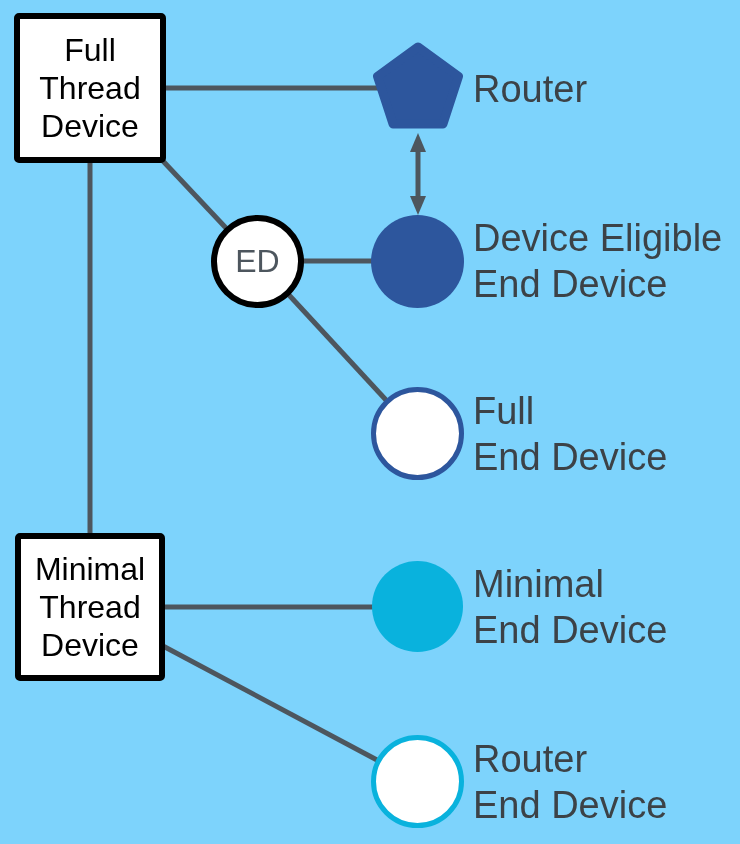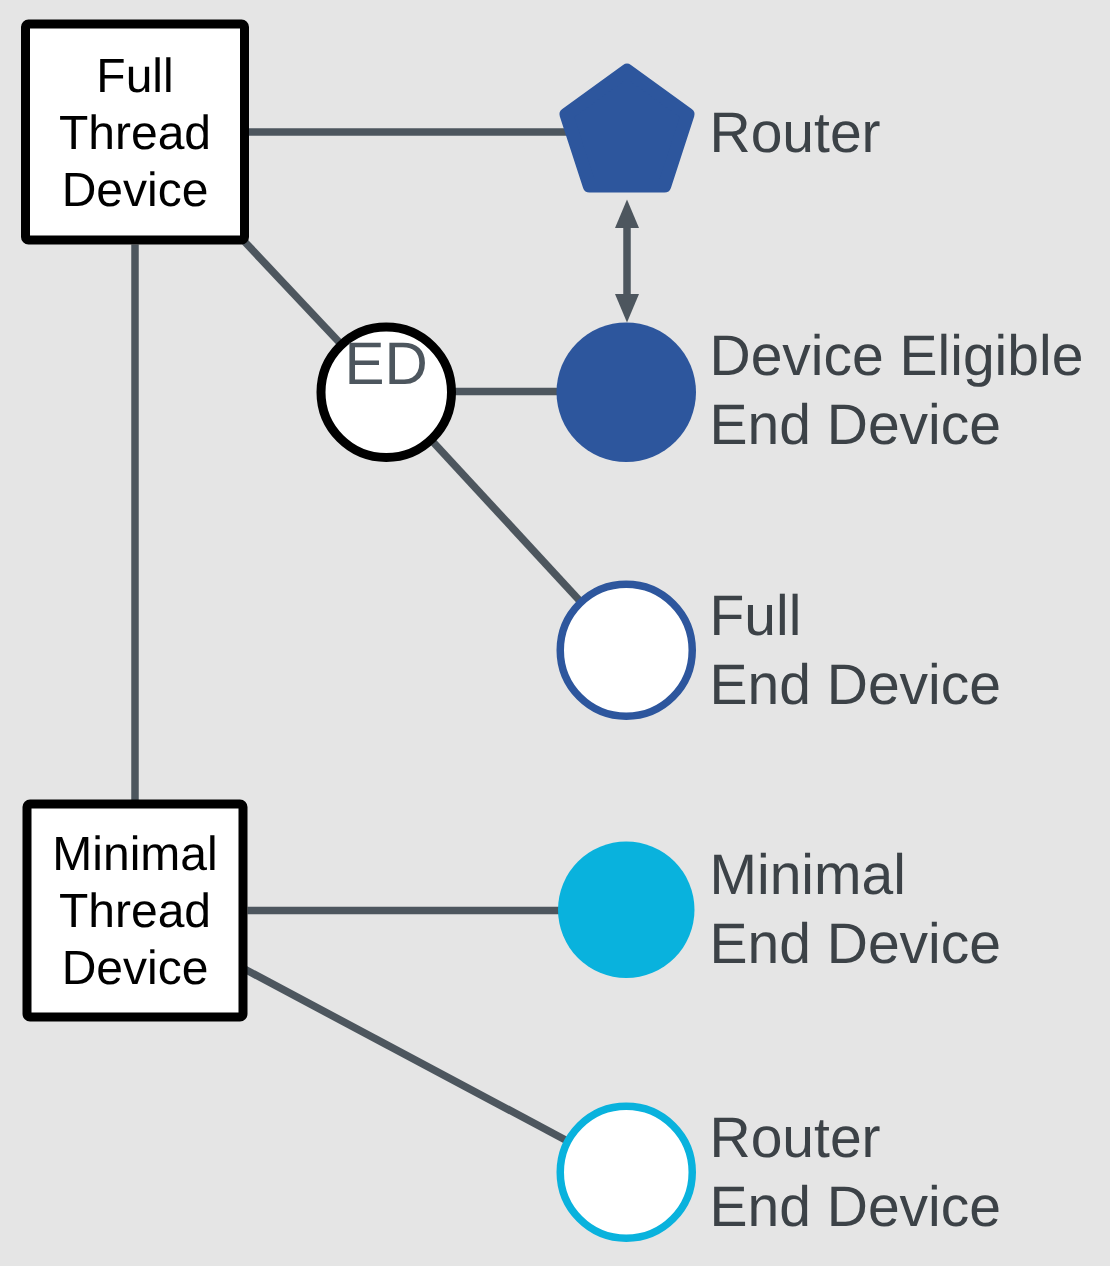--- a/index.html
+++ b/index.html
@@ -4,21 +4,21 @@
 <style>
   html, body {
     margin: 0;
     padding: 0;
     background: #ffffff;
   }
   .canvas {
     position: relative;
     width: 740px;
     height: 844px;
-    background: #e5e5e5;
+    background: #7dd3fc;
     overflow: hidden;
     font-family: "Liberation Sans", sans-serif;
   }
   .layer {
     position: absolute;
     left: 0;
     top: 0;
   }
   .connector {
     stroke: var(--connector-gray, #4d565e);
@@ -54,24 +54,24 @@
   .circle {
     position: absolute;
     border-radius: 50%;
   }
   .ed-badge {
     left: 211px; top: 215px;
     width: 81px; height: 81px;
     border: 6px solid #000000;
     background: #ffffff;
     display: flex;
-    align-items: flex-start;
+    align-items: center;
     justify-content: center;
     color: var(--connector-gray, #4d565e);
-    font-size: 40px;
+    font-size: 32px;
   }
   .reed-circle { left: 371px; top: 215px; width: 93px; height: 93px; background: var(--router-blue, #2d569d); }
   .fed-circle  { left: 371px; top: 387px; width: 83px; height: 83px; background: #ffffff; border: 5px solid var(--router-blue, #2d569d); }
   .med-circle  { left: 372px; top: 561px; width: 91px; height: 91px; background: var(--minimal-cyan, #09b2dd); }
   .sed-circle  { left: 371px; top: 735px; width: 83px; height: 83px; background: #ffffff; border: 5px solid var(--minimal-cyan, #09b2dd); }
   .node-label {
     position: absolute;
     left: 473px;
     transform: translateY(-50%);
     color: var(--label-gray, #3c4247);

